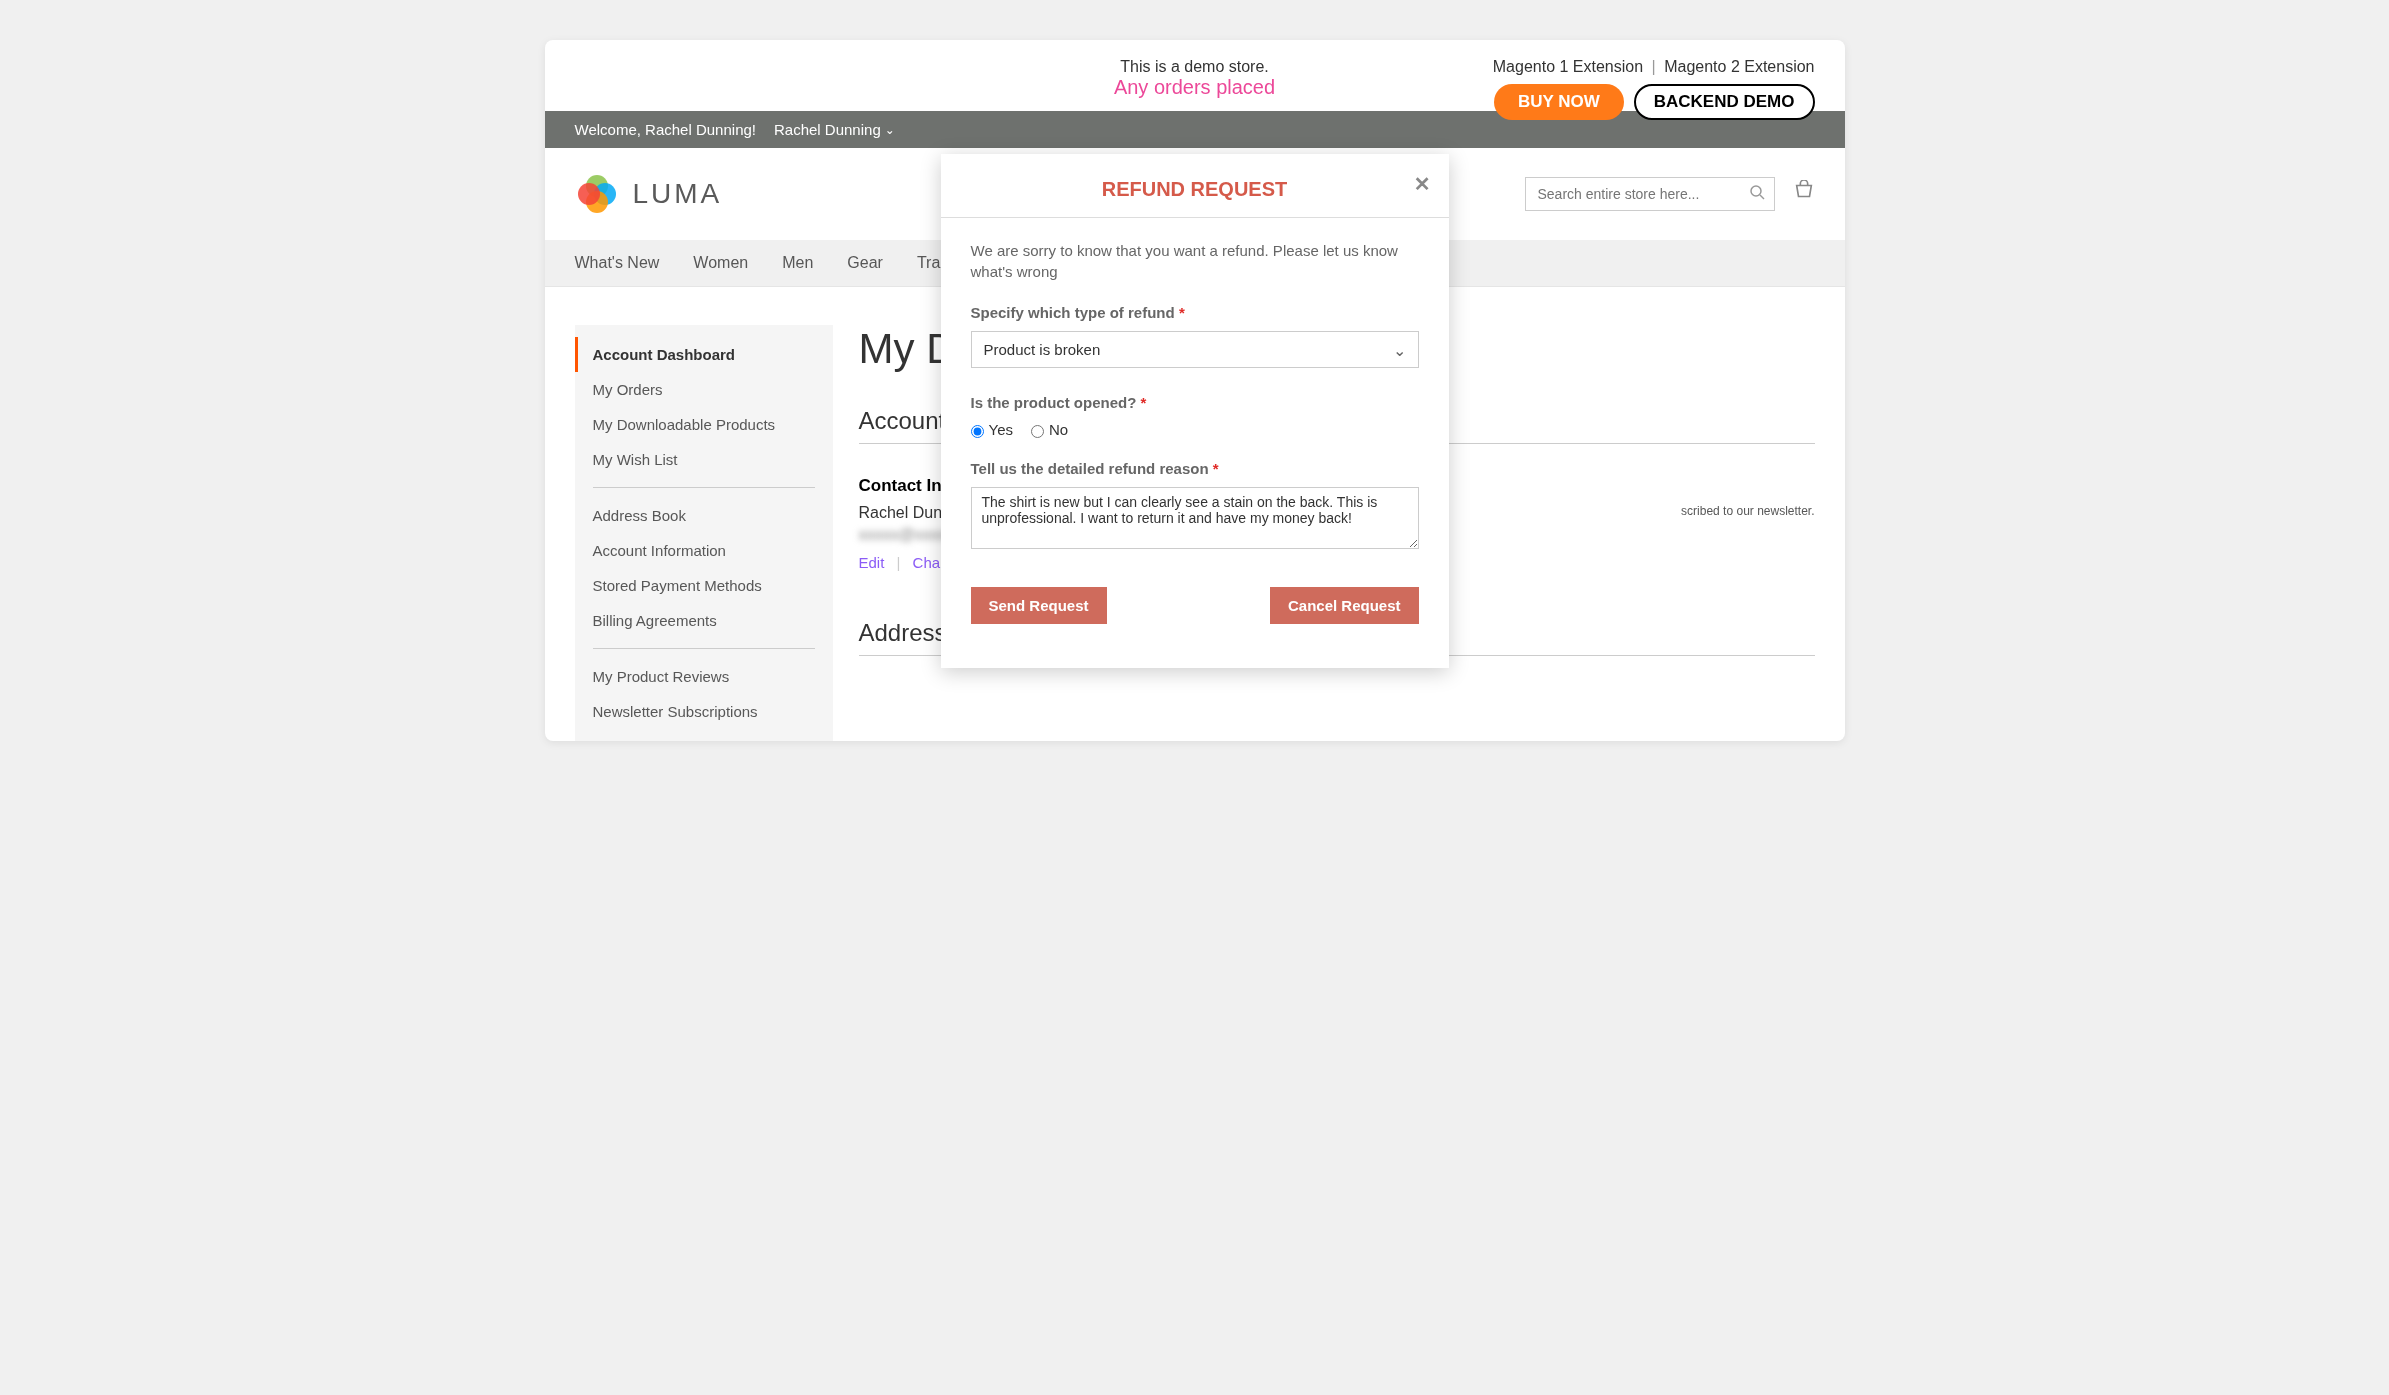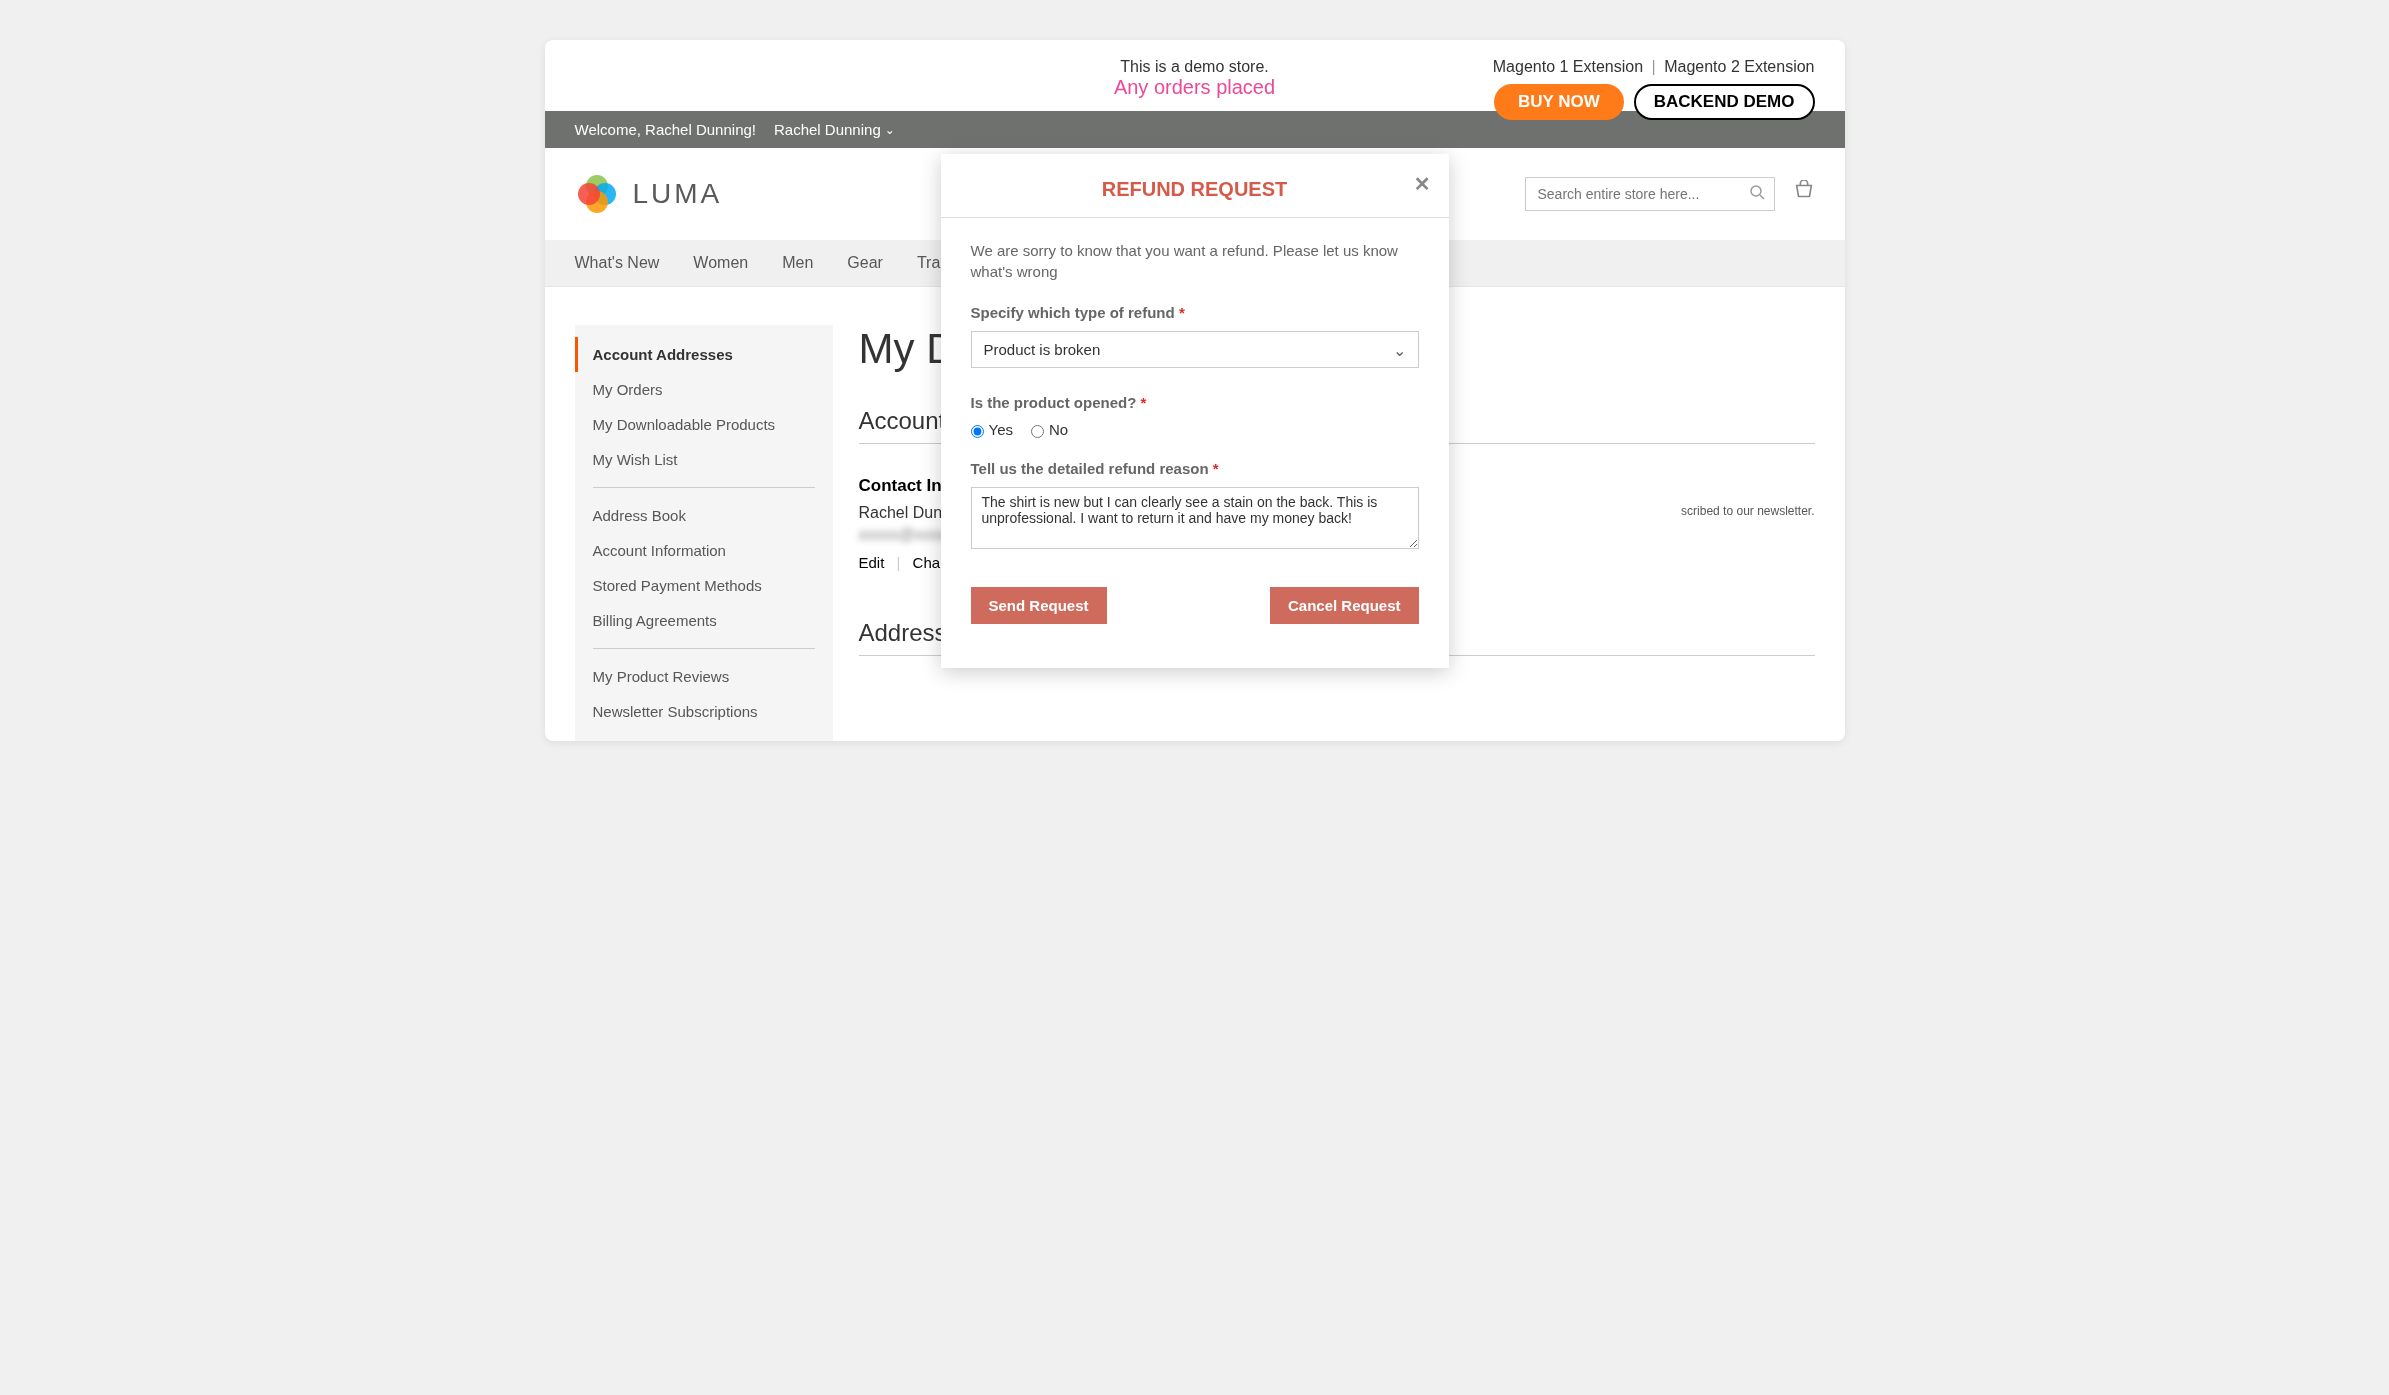--- a/index.html
+++ b/index.html
@@ -32,21 +32,21 @@
 .sidebar-item.active{font-weight:700;color:#333;border-left:3px solid #ff5501;padding-left:15px}
 .sidebar-div{border-top:1px solid #ccc;margin:10px 18px}
 .main{flex:1;padding:0 0 0 26px}
 .page-title{font-size:42px;font-weight:300;color:#333;margin-bottom:34px}
 .sect-title{font-size:24px;font-weight:300;color:#333;margin-bottom:8px;display:flex;align-items:center;gap:18px;border-bottom:1px solid #ccc;padding-bottom:8px}
 .sect-link{font-size:15px;color:#1979c3;font-weight:400;text-decoration:none}
 .sub-title{font-size:17px;font-weight:700;margin:24px 0 8px}
 .info-text{font-size:16px;color:#333;margin-bottom:4px}
 .blurred{filter:blur(3px);color:#888}
 .link-row{margin-top:10px;font-size:15px}
-.link-row a{color:#000000;text-decoration:none}
+.link-row a{color:#8b5cf6;text-decoration:none}
 .link-row .sep{color:#ccc;margin:0 8px}
 .news-text{color:#575757;font-size:12px}
 .addr{margin-top:48px}
 
 .modal{position:absolute;left:50%;top:114px;transform:translateX(-50%);width:508px;background:#fff;box-shadow:0 4px 20px rgba(0,0,0,.2);z-index:100}
 .modal-title{text-align:center;font-size:20px;font-weight:700;color:#d55a4a;padding:24px 0 16px;border-bottom:1px solid #ddd;position:relative}
 .modal-close{position:absolute;right:18px;top:18px;font-size:20px;color:#888;cursor:pointer}
 .modal-body{padding:22px 30px 44px}
 .modal-msg{color:#666;font-size:15px;line-height:1.4;margin-bottom:22px}
 .modal-label{color:#666;font-weight:600;font-size:15px;margin-bottom:10px}
@@ -120,21 +120,21 @@
   <div class="main-nav">
     <a href="#">What's New</a>
     <a href="#">Women</a>
     <a href="#">Men</a>
     <a href="#">Gear</a>
     <a href="#">Train</a>
   </div>
 
   <div class="content">
     <div class="sidebar">
-      <div class="sidebar-item active">Account Addresses</div>
+      <div class="sidebar-item active">Account Dashboard</div>
       <div class="sidebar-item">My Orders</div>
       <div class="sidebar-item">My Downloadable Products</div>
       <div class="sidebar-item">My Wish List</div>
       <div class="sidebar-div"></div>
       <div class="sidebar-item">Address Book</div>
       <div class="sidebar-item">Account Information</div>
       <div class="sidebar-item">Stored Payment Methods</div>
       <div class="sidebar-item">Billing Agreements</div>
       <div class="sidebar-div"></div>
       <div class="sidebar-item">My Product Reviews</div>

